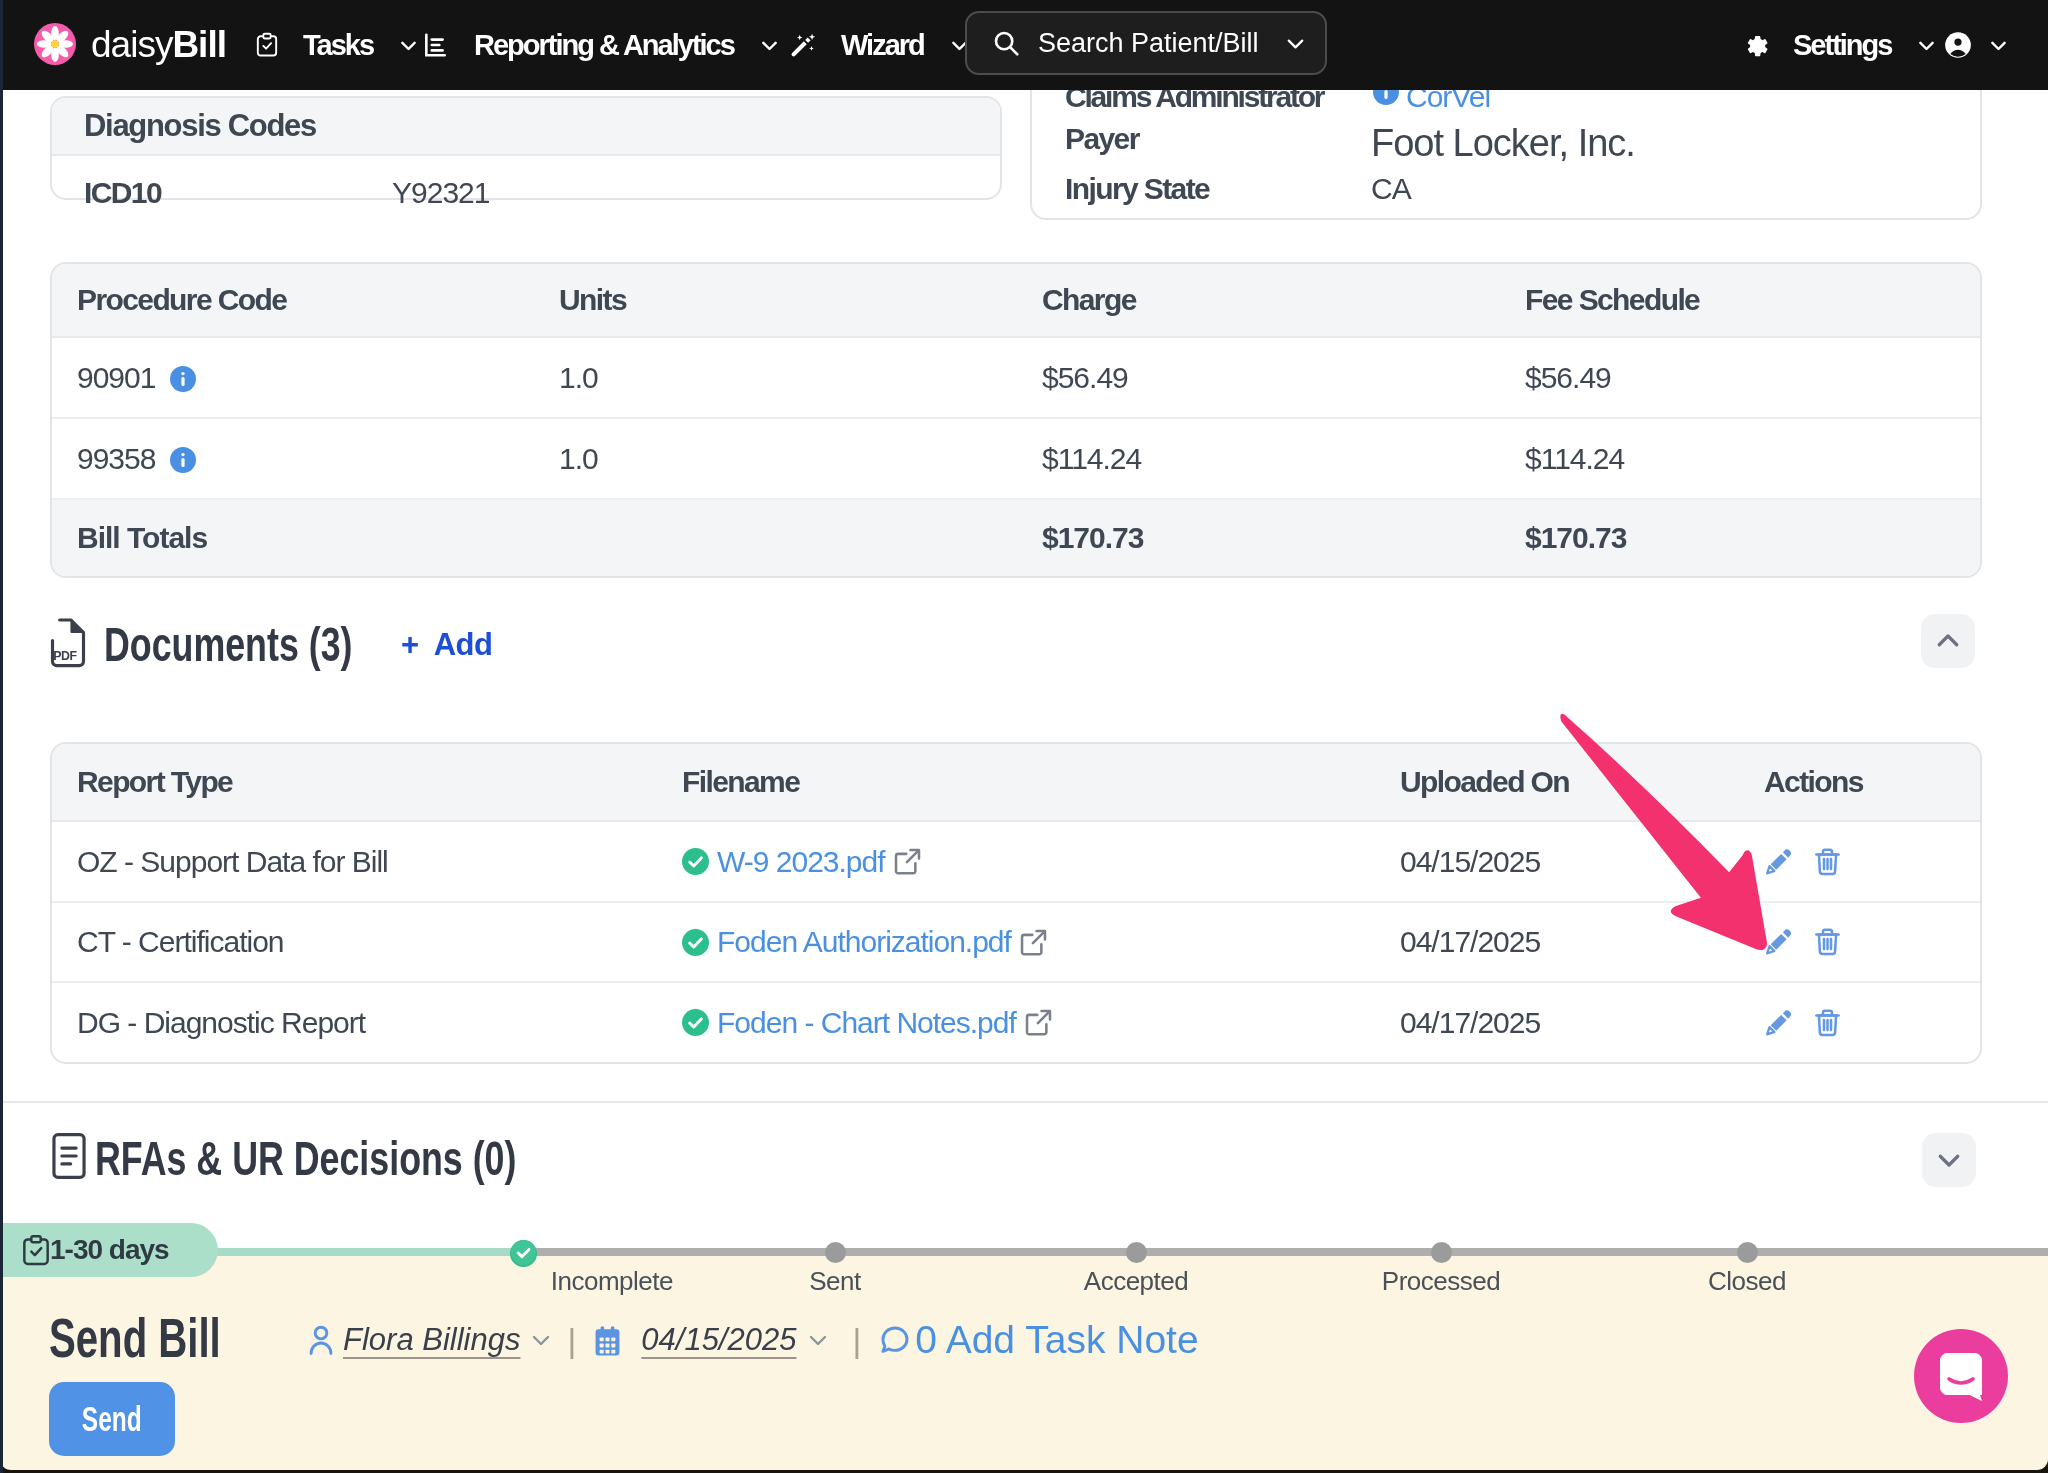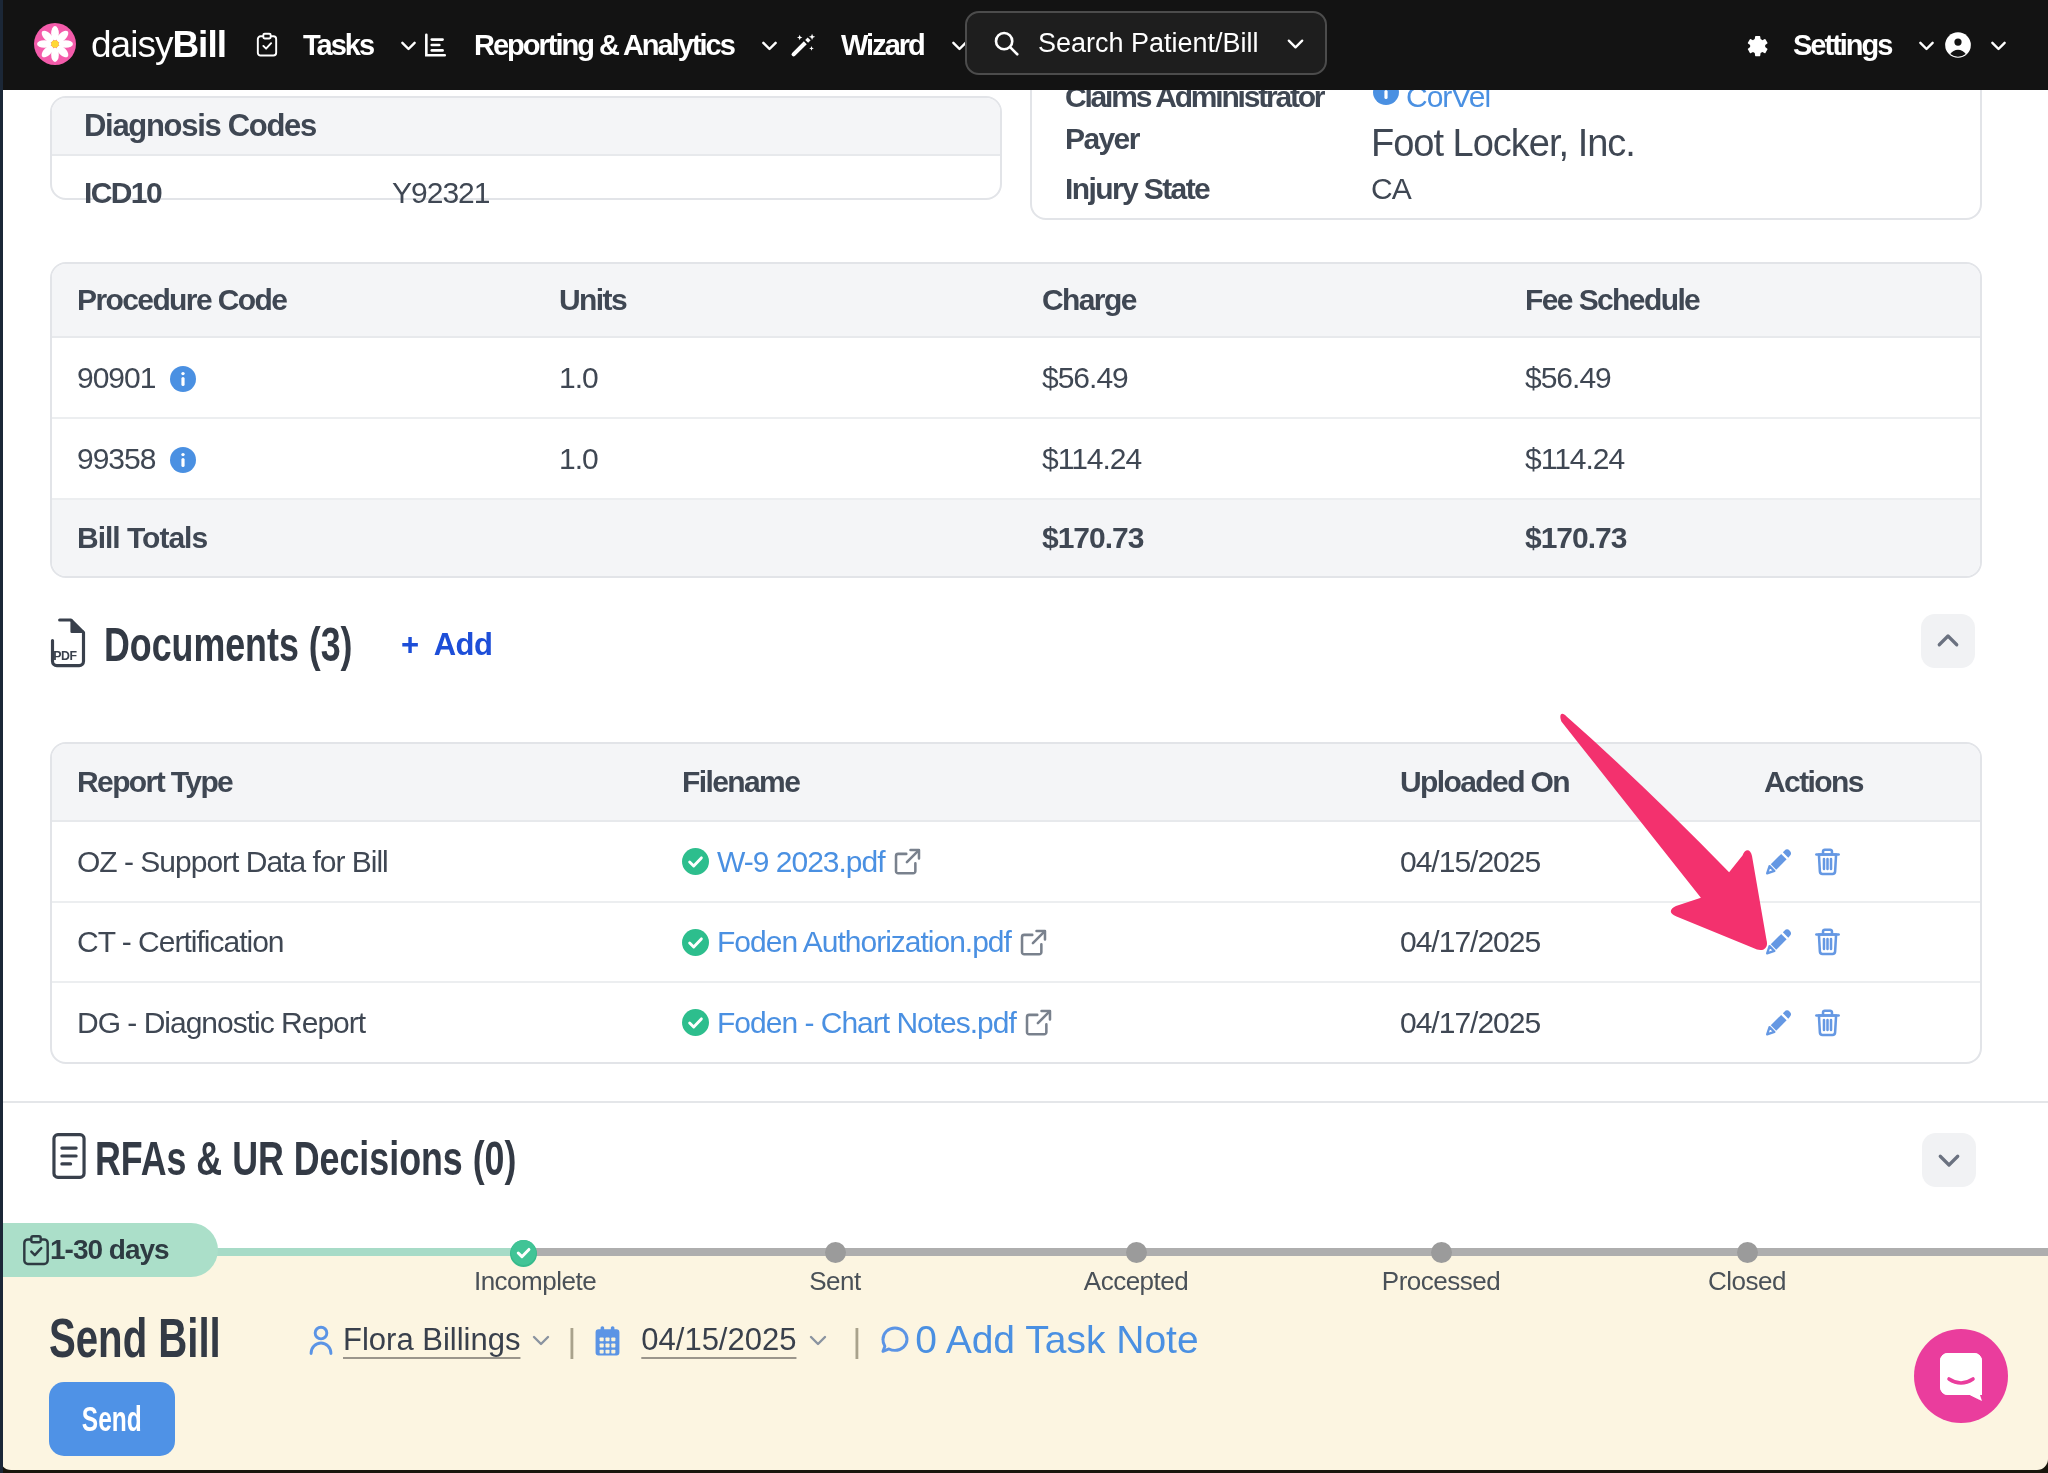--- a/index.html
+++ b/index.html
@@ -30,21 +30,21 @@
   #footer { position:absolute; left:0; top:1252px; width:2048px; height:221px; background:#fcf5e1; }
   #progressgray { position:absolute; left:0; top:1248px; width:2048px; height:8px; background:#aeaeae; z-index:3; }
   #progressgreen { position:absolute; left:120px; top:1248px; width:403px; height:8px; background:#a7dbc7; z-index:4; }
   .dot { position:absolute; border-radius:50%; z-index:5; }
   .steplabel { position:absolute; top:1266px; width:300px; text-align:center; font-size:26px; letter-spacing:-0.5px; color:#4a5158; z-index:5; }
   #pill { position:absolute; left:3px; top:1223px; width:215px; height:54px; background:#abdfc9; border-radius:0 27px 27px 0; z-index:6; display:flex; align-items:center; color:#2e3b42; font-weight:bold; font-size:28px; letter-spacing:-1px; }
   .footctl { position:absolute; display:flex; align-items:center; }
   #sendbtn { position:absolute; left:49px; top:1382px; width:126px; height:74px; background:#4f92e6; border-radius:15px; color:#fff; font-weight:bold; font-size:35px; display:flex; align-items:center; justify-content:center; }
   #chatbubble { position:absolute; left:1914px; top:1329px; width:94px; height:94px; background:#ea3d9d; border-radius:50%; z-index:7; }
   #navstrip { position:absolute; left:0; top:0; width:3px; height:1473px; background:#1b2737; z-index:60; }
-  .ul { text-decoration:underline; text-underline-offset:7px; text-decoration-thickness:2px; text-decoration-color:#9a958b; }
+  .ul { text-decoration:underline; text-underline-offset:7px; text-decoration-thickness:2px; text-decoration-color:#9a958b;font-style:italic; }
   .filecell { display:flex; align-items:center; gap:8px; }
   .actcell { display:flex; align-items:center; gap:20px; }
 </style>
 </head>
 <body>
 <svg width="0" height="0" style="position:absolute;">
   <defs>
     <g id="d-greencheck">
       <circle cx="15" cy="15" r="15" fill="#2dbe8d"></circle>
       <path d="M8.5 15.5 L13 20 L21.5 11" stroke="#fff" stroke-width="3.2" fill="none" stroke-linecap="round" stroke-linejoin="round"></path>
@@ -329,21 +329,21 @@
 
 <svg style="position:absolute; left:1545px; top:700px; z-index:9;" width="230" height="260" viewBox="0 0 230 260">
   <path d="M21.6 16.6 C17 11 13.5 14 16.4 21.4 Q80 102 155.9 197.8 L131 206 C124 209 124 214 131.5 216.5 L212 249.5 C219.5 251.5 223.5 247 221.5 240 L207 156 C205.5 148.5 200 148.5 197.5 155.5 L184.1 172.2 Q96 82 21.6 16.6 Z" fill="#f3316e"></path>
 </svg>
 
 <div class="dot" style="left:510px; top:1240px; width:27px; height:27px; background:#36ba8c;"></div>
 <div class="dot" style="left:825px; top:1242px; width:21px; height:21px; background:#9b9b9b;"></div>
 <div class="dot" style="left:1126px; top:1242px; width:21px; height:21px; background:#9b9b9b;"></div>
 <div class="dot" style="left:1431px; top:1242px; width:21px; height:21px; background:#9b9b9b;"></div>
 <div class="dot" style="left:1737px; top:1242px; width:21px; height:21px; background:#9b9b9b;"></div>
-<div class="steplabel" style="left:385px;">Incomplete</div>
+<div class="steplabel" style="left:373px;text-align:right;">Incomplete</div>
 <div class="steplabel" style="left:685px;">Sent</div>
 <div class="steplabel" style="left:986px;">Accepted</div>
 <div class="steplabel" style="left:1291px;">Processed</div>
 <div class="steplabel" style="left:1597px;">Closed</div>
 
 <div style="position:absolute; left:49px; top:1306px; font-size:55px; font-weight:bold; color:#333a45; transform:scaleX(0.73); transform-origin:left top; white-space:nowrap;">Send Bill</div>
 
 <div class="footctl" style="left:307px; top:1318px; gap:0;">
   <svg width="28" height="34" viewBox="0 0 24 28" fill="none" stroke="#5b94e5" stroke-width="2.5" stroke-linecap="round">
     <circle cx="12" cy="8" r="5"></circle>

